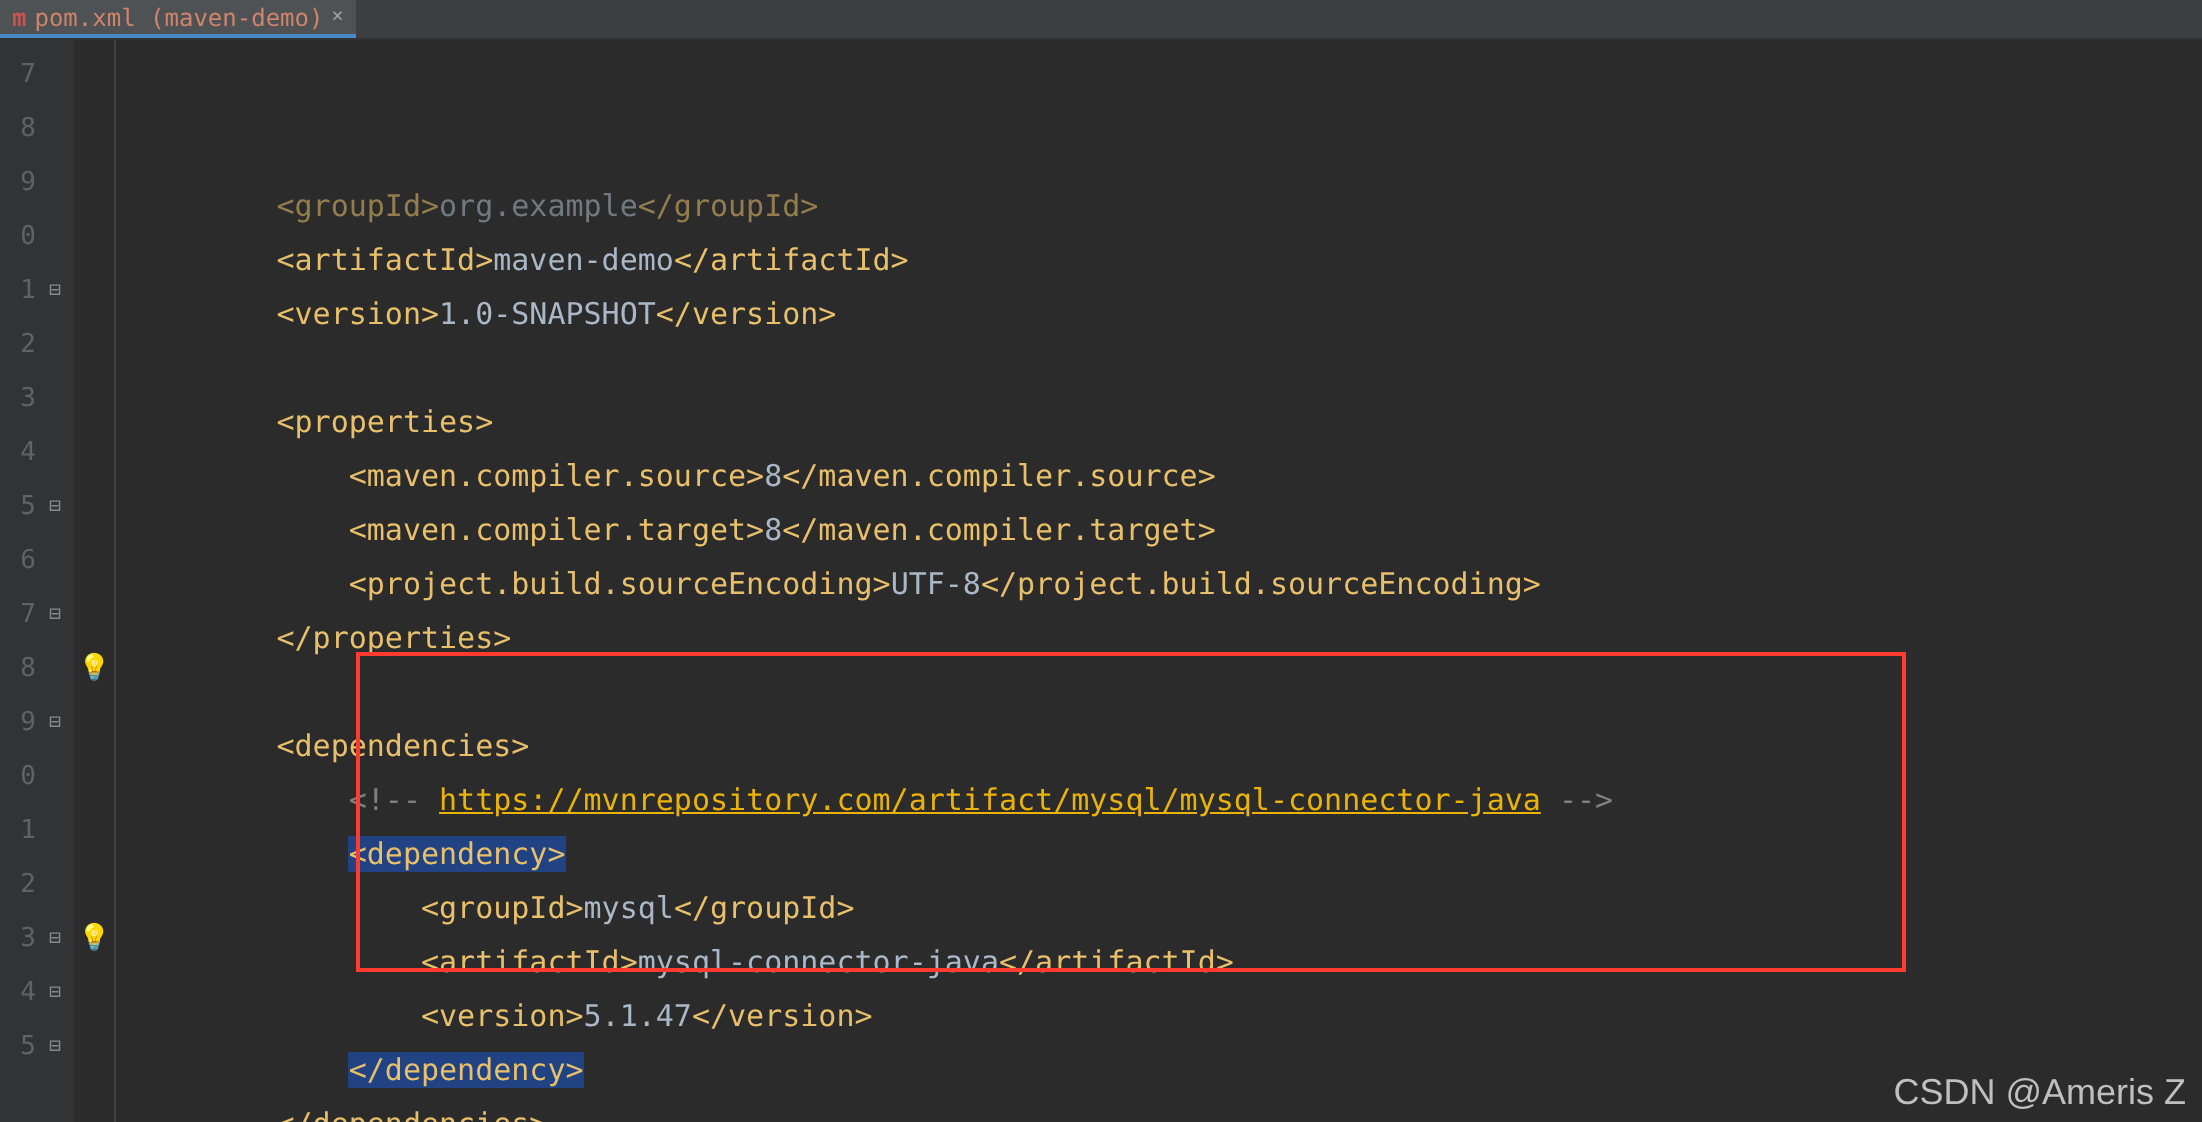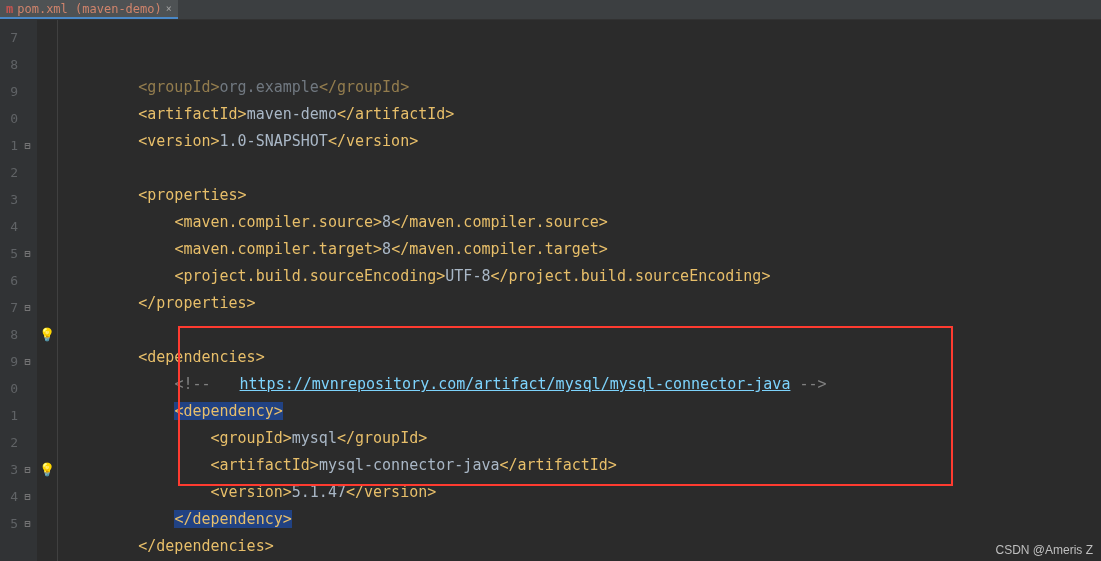--- a/index.html
+++ b/index.html
@@ -84,50 +84,50 @@
     display: block;
     height: 27px;
     line-height: 27px;
   }
   .bulb {
     color: #f0a732;
     font-size: 13px;
   }
   .code-area {
     flex: 1;
-    padding-top: 0;
+    padding-top: 16px;
     padding-left: 8px;
     line-height: 27px;
     white-space: pre;
     position: relative;
   }
   .code-line {
     height: 27px;
     position: relative;
   }
   .tag { color: #e8bf6a; }
   .txt { color: #a9b7c6; }
   .comment { color: #808080; }
-  .link { color: #7dd3fc; text-decoration: underline; margin-left: 20px; }
+  .link { color: #eab308; text-decoration: underline; }
   .hl { background: #214283; }
   .highlight-box {
     position: absolute;
     border: 2px solid #ff3b30;
     left: 120px;
     top: 306px;
     width: 775px;
     height: 160px;
     pointer-events: none;
   }
   .watermark {
     position: absolute;
     right: 8px;
     bottom: 4px;
     color: #bfbfbf;
-    font-size: 12px;
+    font-size: 18px;
     font-family: Arial, sans-serif;
   }
 </style>
 </head>
 <body>
 
 <div class="tab-bar">
   <div class="tab">
     <span class="tab-icon">m</span>
     <span class="tab-label">pom.xml (maven-demo)</span>

